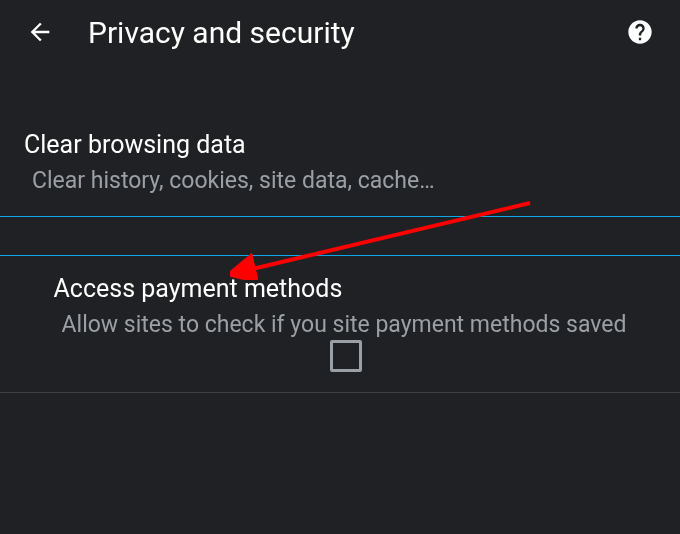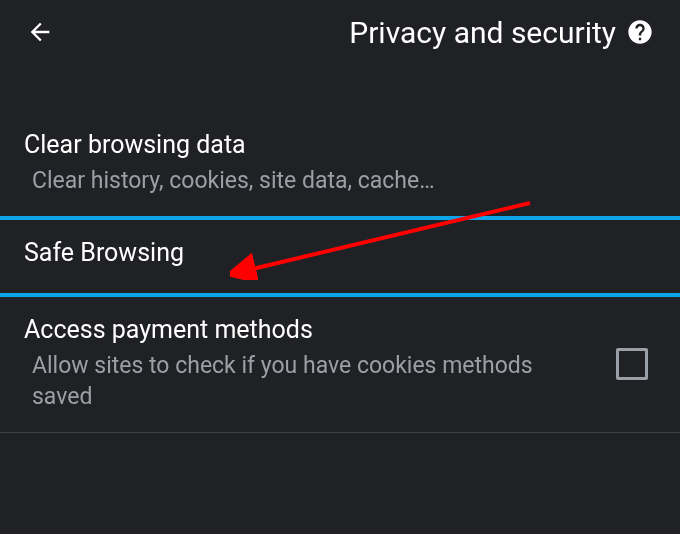--- a/index.html
+++ b/index.html
@@ -14,21 +14,20 @@
       font-family: Roboto, 'Segoe UI', Arial, sans-serif;
       color: #e8eaed;
       overflow: hidden;
       position: relative;
     }
     .header {
       display: flex;
       align-items: center;
       height: 64px;
       padding: 0 16px;
-      text-align: right;
     }
     .back-arrow {
       width: 48px;
       height: 48px;
       display: flex;
       align-items: center;
       justify-content: center;
       cursor: pointer;
     }
     .header-title {
@@ -44,27 +43,28 @@
       display: flex;
       align-items: center;
       justify-content: center;
       cursor: pointer;
     }
     .settings-list {
       margin-top: 48px;
     }
     .setting-item {
       padding: 18px 24px 20px 24px;
-      border-bottom: 4px solid #0ea5e9;
+      border-bottom: 1px solid #0ea5e9;
       cursor: pointer;
       display: flex;
       align-items: center;
     }
     .setting-item:last-child {
       border-bottom: 1px solid #3c4043;
+      flex-direction: column;
     }
     .setting-text {
       flex: 1;
     }
     .setting-title {
       font-size: 25px;
       font-weight: 400;
       color: #ffffff;
       margin-bottom: 6px;
     }
@@ -110,28 +110,27 @@
 <div class="settings-list">
   <div class="setting-item">
     <div class="setting-text">
       <div class="setting-title">Clear browsing data</div>
       <div class="setting-subtitle">Clear history, cookies, site data, cache…</div>
     </div>
   </div>
 
   <div class="setting-item">
     <div class="setting-text">
-      <div class="setting-title">Safe Browsing</div>
     </div>
   </div>
 
   <div class="setting-item">
     <div class="setting-text">
       <div class="setting-title">Access payment methods</div>
-      <div class="setting-subtitle">Allow sites to check if you have cookies methods saved</div>
+      <div class="setting-subtitle">Allow sites to check if you site payment methods saved</div>
     </div>
     <div class="checkbox-container"></div>
   </div>
 </div>
 
 <svg class="annotation-arrow" style="left:230px; top:195px;" width="310" height="85" viewBox="0 0 310 85">
   <defs>
     <marker id="arrowhead" markerWidth="8" markerHeight="8" refX="2" refY="4" orient="auto">
       <polygon points="0 0, 8 4, 0 8" fill="#ff0000"></polygon>
     </marker>

